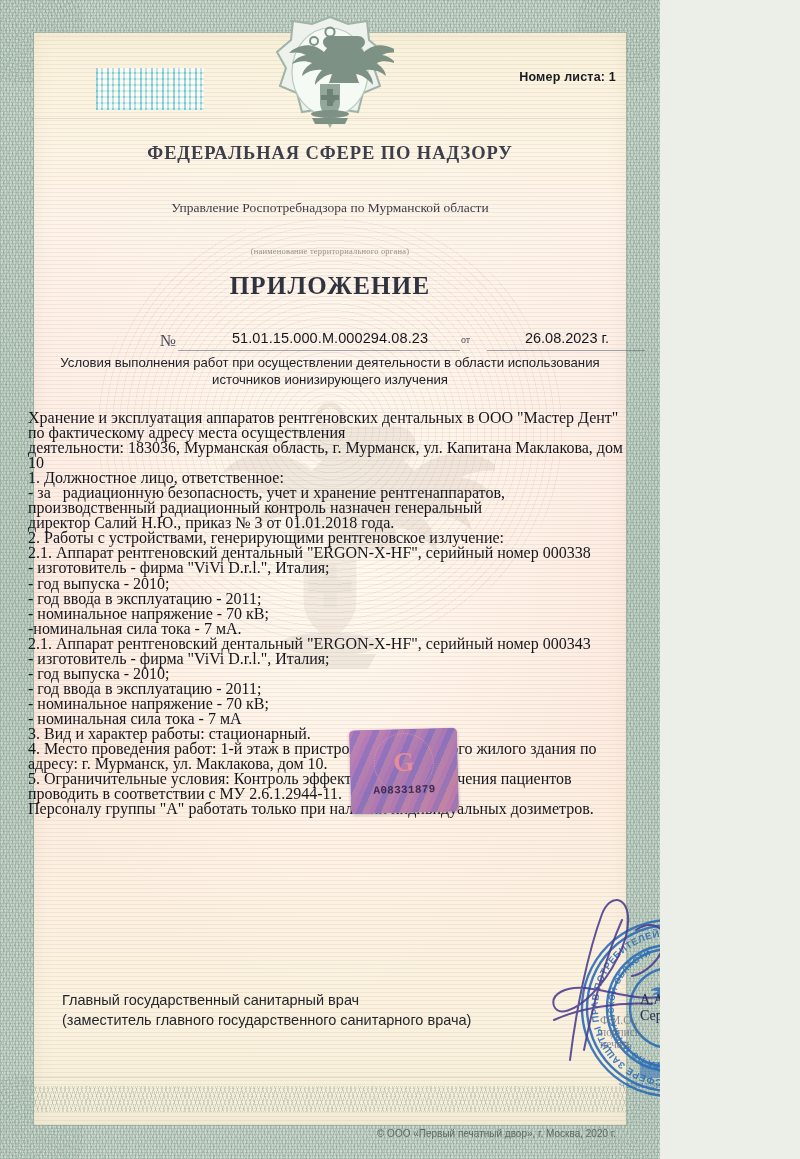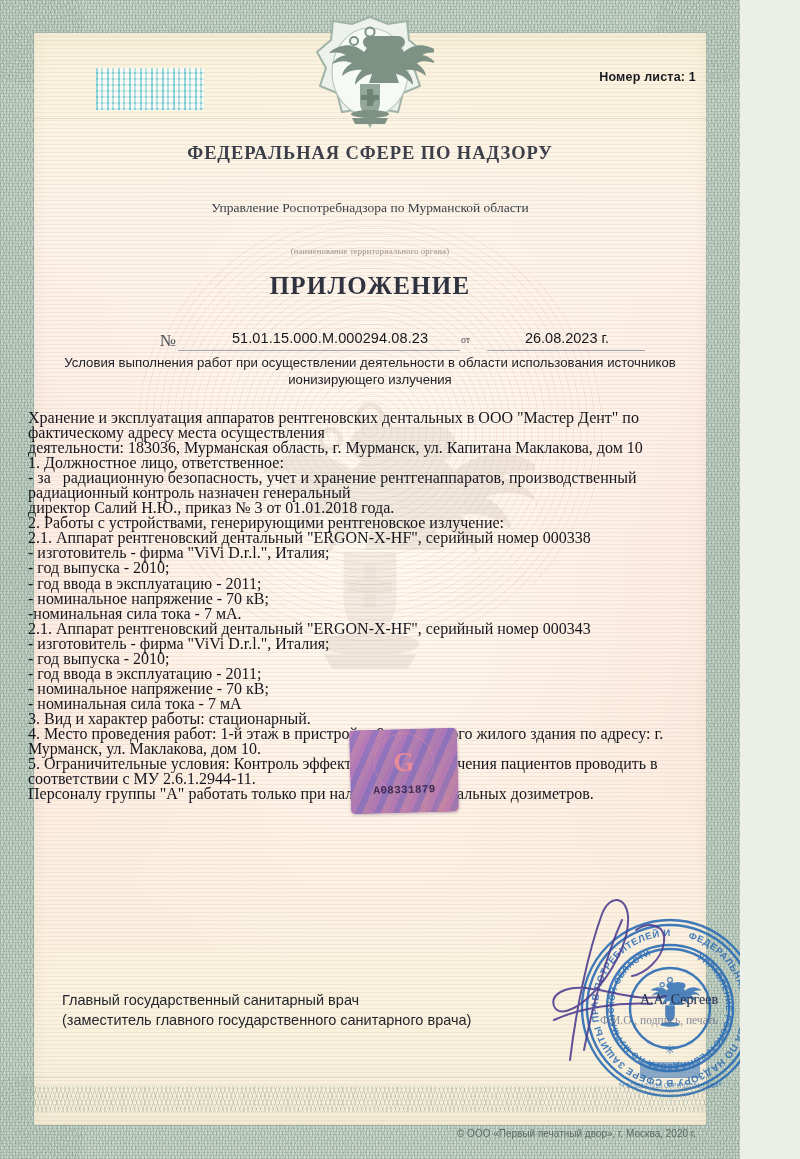--- a/index.html
+++ b/index.html
@@ -4,21 +4,21 @@
 <title>Приложение к санитарно-эпидемиологическому заключению</title>
 <style>
   html,body{margin:0;padding:0;}
   body{
     width:800px;height:1159px;overflow:hidden;
     background:#eceee8;
     font-family:"Liberation Serif", serif;
     -webkit-font-smoothing:antialiased;
   }
   #page{
-    position:relative;width:740px;height:1159px;overflow:hidden;
+    position:relative;width:660px;height:1159px;overflow:hidden;
     background:
       radial-gradient(ellipse 70% 55% at 50% 46%, rgba(255,252,240,.85) 0%, rgba(255,248,232,.25) 55%, rgba(255,246,228,0) 78%),
       linear-gradient(180deg,#f6efd9 0%,#faf3e0 7%,#fdf3e8 16%,#fdeee6 30%,#fdeae2 46%,#fdeadf 62%,#fcefe0 76%,#f9f1dd 88%,#f3ecd6 100%);
   }
   
   .border-outer{
     position:absolute;inset:0;
     background:
       repeating-linear-gradient(90deg, rgba(120,150,135,.30) 0 1px, rgba(255,255,255,0) 1px 3px),
       repeating-linear-gradient(0deg, rgba(120,150,135,.26) 0 1px, rgba(255,255,255,0) 1px 3px),

